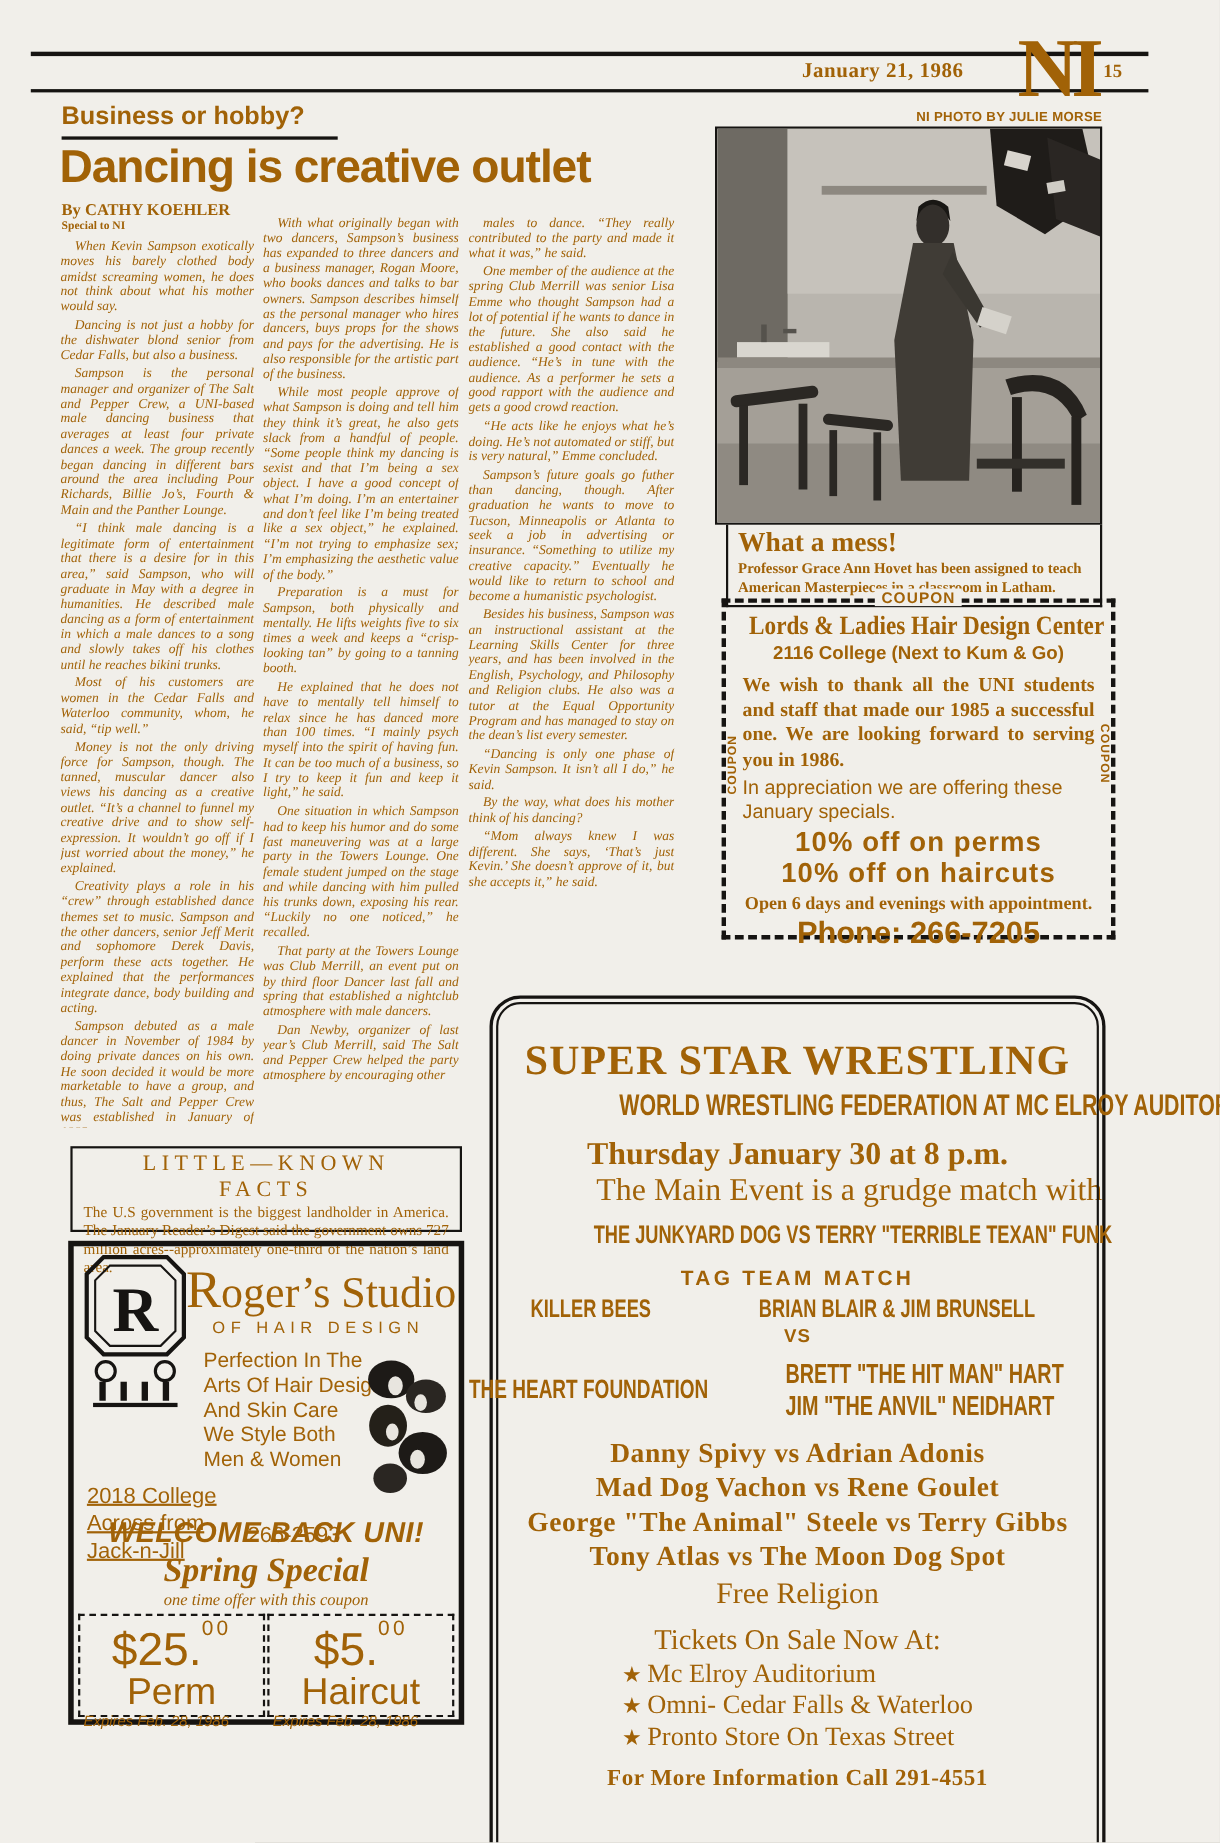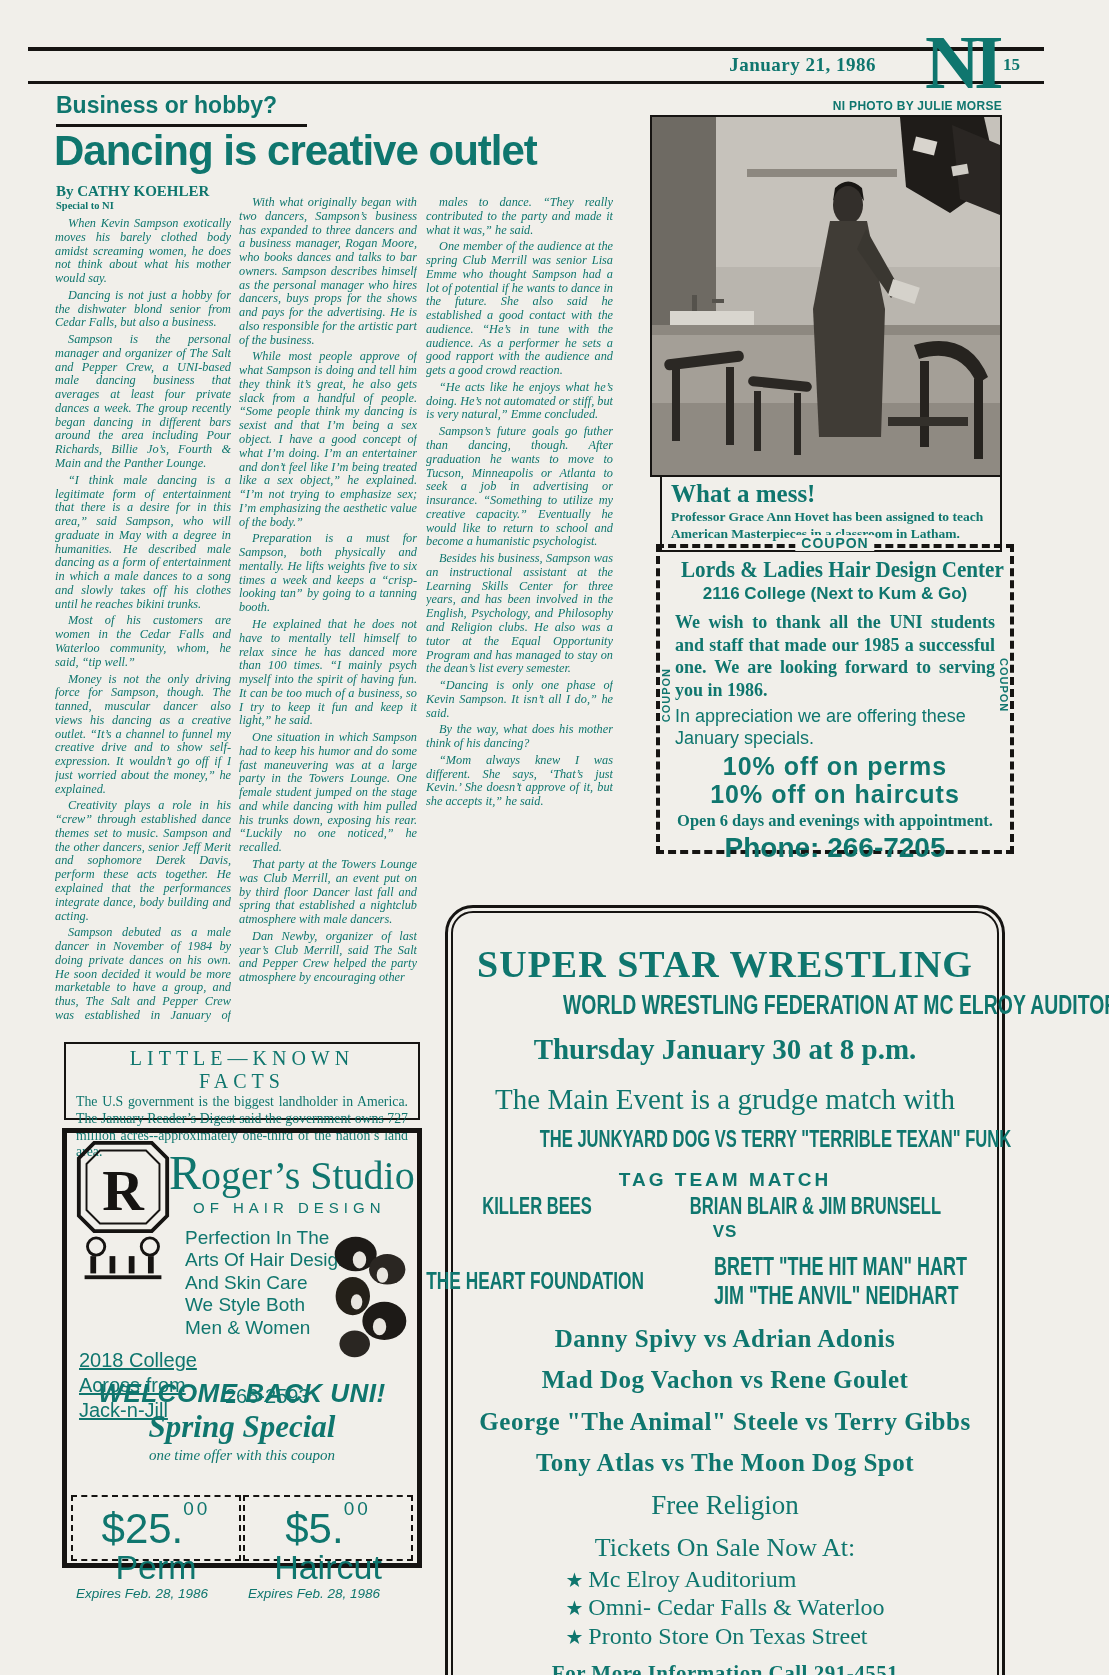--- a/index.html
+++ b/index.html
@@ -1,16 +1,16 @@
 <!DOCTYPE html>
 <html><head>
 <meta charset="utf-8">
 <style>
   html,body{margin:0;padding:0;background:#d8d5cf;}
-  .page{position:relative;width:1109px;height:1675px;background:#f1efea;color:#0f766e;
+  .page{position:relative;width:1109px;height:1675px;background:#f1efea;color:#a16207;
         font-family:"Liberation Serif",serif;overflow:hidden;margin:0 auto;}
 
   
   .masthead-band{position:absolute;left:28px;top:47px;width:1016px;height:30px;
     border-top:4px solid #161412;border-bottom:3px solid #161412;}
   .masthead-date{position:absolute;right:168px;top:3px;font:bold 19px "Liberation Serif",serif;letter-spacing:.5px;}
   .masthead-page{position:absolute;right:24px;top:4px;font:bold 17px "Liberation Serif",serif;}
   .masthead-logo{position:absolute;left:925px;top:24px;font:bold 76px "Liberation Serif",serif;
     letter-spacing:-6px;line-height:1;z-index:2;}
 
@@ -75,51 +75,51 @@
   .rogers-people{position:absolute;right:4px;top:98px;}
   .rogers-address{position:absolute;left:12px;top:215px;font:20px "Liberation Sans",sans-serif;}
   .rogers-address p{margin:0;line-height:1.25;text-decoration:underline;}
   .rogers-phone{position:absolute;left:158px;top:252px;font:20px "Liberation Sans",sans-serif;}
   .rogers-welcome{position:absolute;left:0;right:0;top:245px;text-align:center;
     font:italic bold 26px "Liberation Sans",sans-serif;letter-spacing:.5px;}
   .rogers-special{position:absolute;left:0;right:0;top:276px;text-align:center;
     font:italic bold 31px "Liberation Serif",serif;}
   .rogers-note{position:absolute;left:0;right:0;top:314px;text-align:center;
     font:italic 15px "Liberation Serif",serif;}
-  .rogers-coupons{position:absolute;left:4px;right:4px;top:334px;bottom:2px;display:flex;gap:2px;margin-top:28px;}
+  .rogers-coupons{position:absolute;left:4px;right:4px;top:334px;bottom:2px;display:flex;gap:2px;}
   .rcoupon{flex:1;border:2px dashed #161412;display:flex;flex-direction:column;align-items:center;
     padding-top:2px;}
   .rcoupon-price{font:42px "Liberation Sans",sans-serif;line-height:1;}
   .rcoupon-cents{font-size:19px;vertical-align:28px;letter-spacing:3px;}
   .rcoupon-service{font:34px "Liberation Sans",sans-serif;line-height:1.05;}
   .rcoupon-exp{align-self:flex-start;margin-top:auto;font:italic 13.5px "Liberation Sans",sans-serif;
     padding:0 3px 2px;}
 
   
   .wrestling{position:absolute;left:445px;top:905px;width:560px;height:862px;border:3px solid #161412;
     border-radius:28px;box-sizing:border-box;text-align:center;padding-top:34px;}
   .wrestling::before{content:"";position:absolute;inset:3px;border:2px solid #161412;border-radius:22px;
     pointer-events:none;}
   .w-title{font:bold 38px "Liberation Serif",serif;letter-spacing:1px;}
   .cond{display:inline-block;transform:scaleX(.72);transform-origin:center;white-space:nowrap;
     font-family:"Liberation Sans",sans-serif;font-weight:bold;}
   .w-sub{font-size:27px;margin-top:4px;}
   .w-datetime{font:bold 29px "Liberation Serif",serif;margin-top:12px;}
-  .w-mainevent{font:29px "Liberation Serif",serif;margin-top:17px;}
+  .w-mainevent{font:29px "Liberation Serif",serif;margin-top:0;text-align:right;}
   .w-mainmatch{font-size:23px;margin-top:10px;}
   .w-taglabel{font:bold 19px "Liberation Sans",sans-serif;letter-spacing:3px;margin-top:16px;}
   .w-row{display:flex;justify-content:center;align-items:center;gap:28px;margin-top:2px;}
   .w-team{font-size:23px;}
   .w-vs{font:bold 17px "Liberation Sans",sans-serif;letter-spacing:1px;margin-top:2px;}
   .w-row2{margin-top:10px;}
   .w-team2{font-size:24px;}
   .w-duo{text-align:left;}
   .w-duo .cond{display:block;transform-origin:left center;font-size:25px;line-height:1.15;}
   .w-undercard{margin-top:14px;}
-  .w-undercard p{margin:12px;font:bold 25px "Liberation Serif",serif;line-height:1.18;letter-spacing:.5px;text-indent:0;}
+  .w-undercard p{margin:2px;font:bold 25px "Liberation Serif",serif;line-height:1.18;letter-spacing:.5px;text-indent:0;}
   .w-admission{font:27px "Liberation Serif",serif;margin-top:12px;}
   .w-parking{font:27px "Liberation Serif",serif;margin-top:2px;}
   .w-tickets{font:26px "Liberation Serif",serif;margin-top:12px;}
   .w-locations{display:inline-block;text-align:left;margin-top:2px;}
   .w-locations p{margin:0;font:24px "Liberation Serif",serif;line-height:1.2;text-indent:0;}
   .w-locations p::before{content:"★ ";font-size:20px;}
   .w-info{font:bold 21px "Liberation Serif",serif;margin-top:10px;letter-spacing:.5px;}
 </style>
 </head>
 <body>

